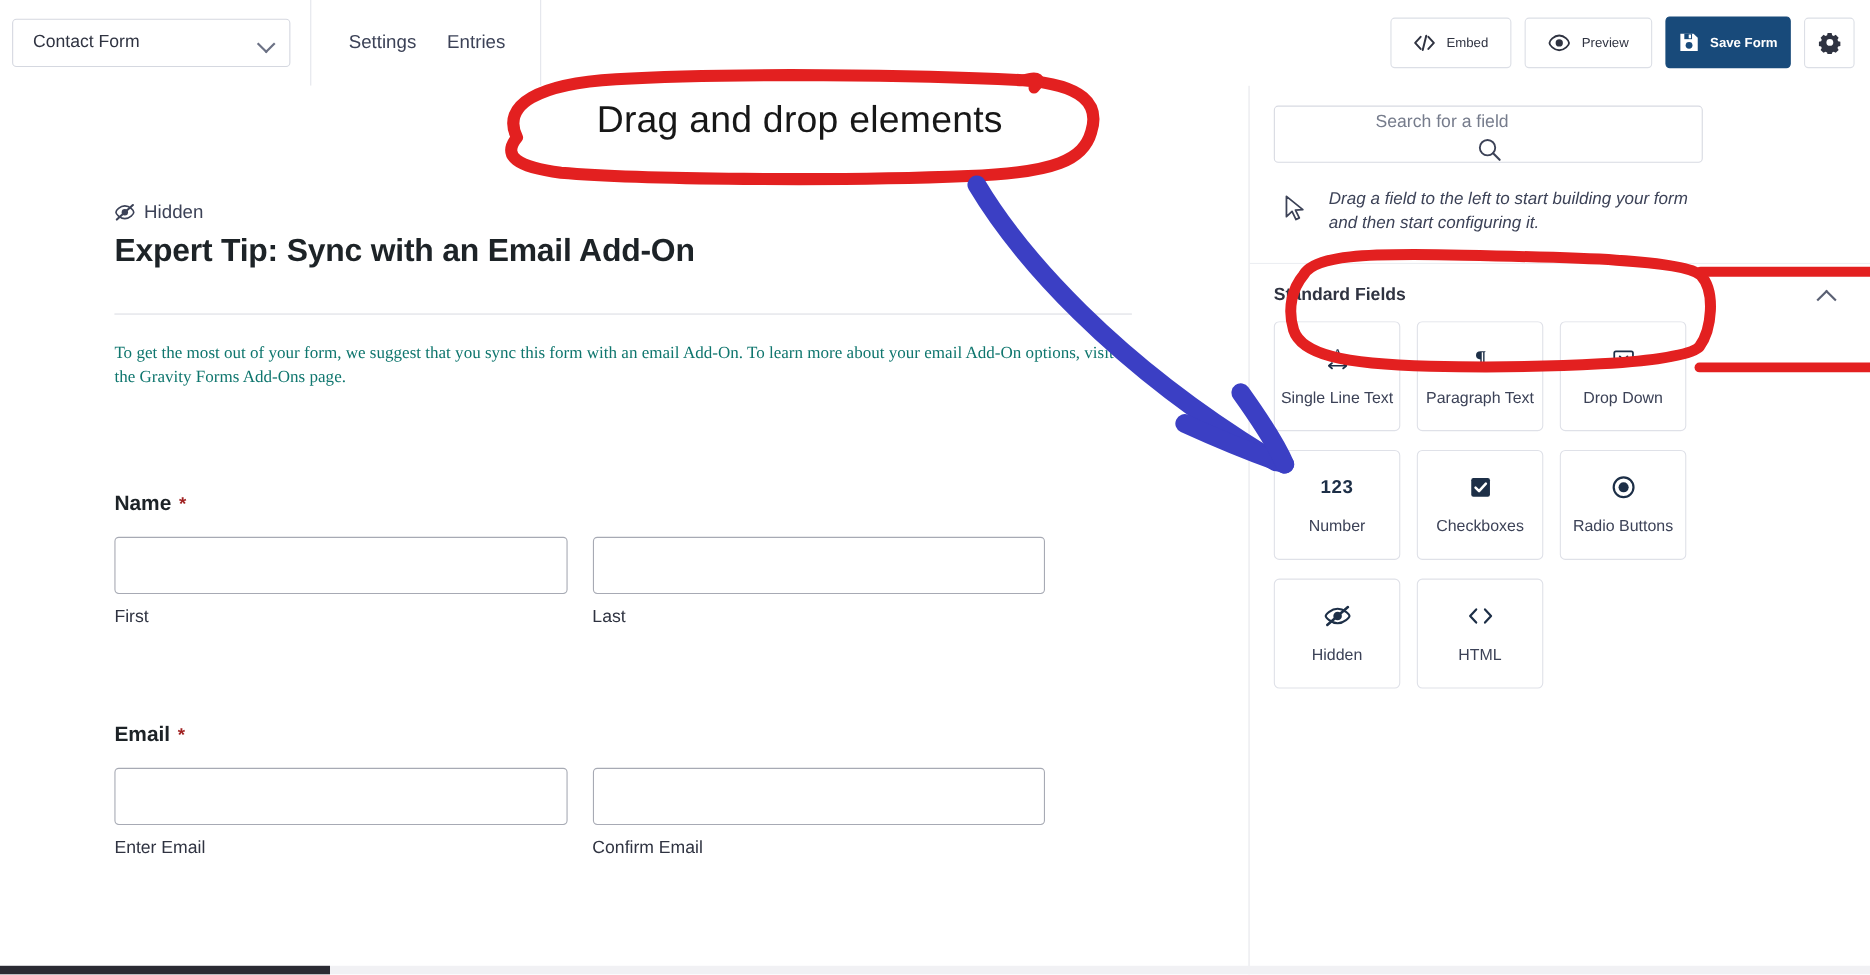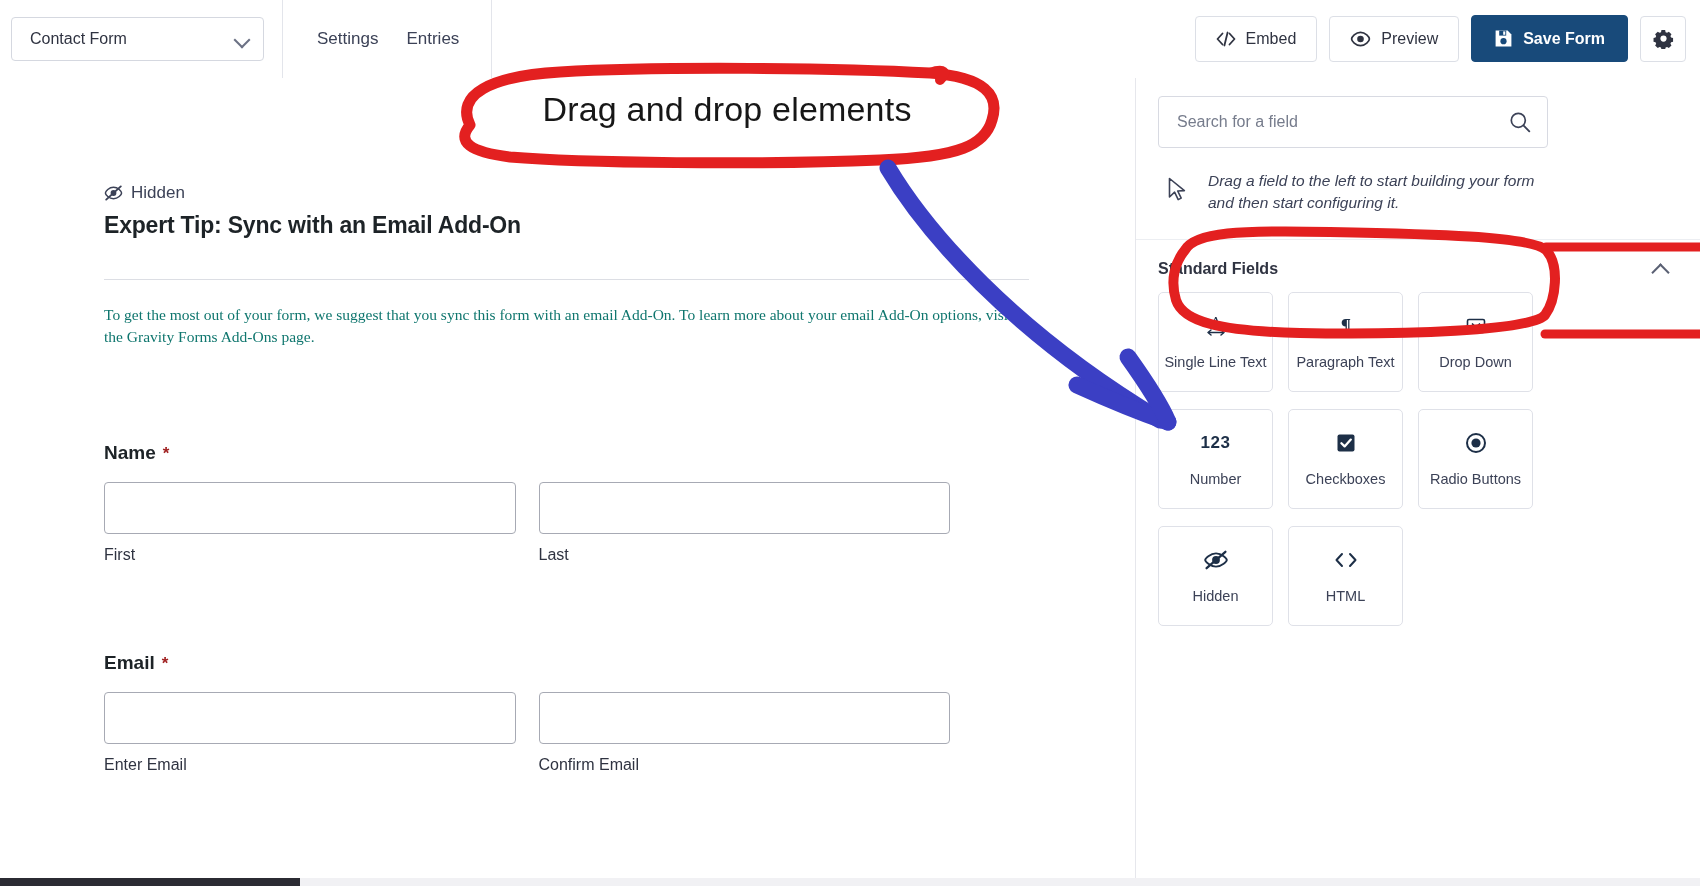--- a/index.html
+++ b/index.html
@@ -43,25 +43,25 @@
   .nav-tabs { display: flex; align-items: center; height: 78px; }
   .nav-tab {
     font-size: 17px; color: #3c4257; padding: 0 14px; height: 78px;
     display: flex; align-items: center;
   }
   .nav-tab:first-child { margin-left: 20px; }
   .topbar-spacer { flex: 1; }
   .tb-btn {
     height: 46px; border: 1px solid #dcdfe6; border-radius: 4px; background: #fff;
     display: flex; align-items: center; gap: 10px; padding: 0 20px;
-    font-size: 16px; color: #2f3341; margin-right: 12px;
+    font-size: 12px; color: #2f3341; margin-right: 12px;
   }
   .tb-btn.primary {
     background: #184A7A; border-color: #184A7A; color: #fff;
-    padding: 0 22px; height: 47px; font-weight: bold;
+    padding: 0 11px; height: 47px; font-weight: bold;
   }
   .tb-gear {
     width: 46px; height: 46px; border: 1px solid #dcdfe6; border-radius: 4px;
     background: #fff; display: flex; align-items: center; justify-content: center;
     margin-right: 14px;
   }
   .icon { display: inline-flex; align-items: center; justify-content: center; }
 
   
   .body-area {
@@ -73,21 +73,21 @@
     overflow: hidden;
   }
 
   
   .form-wrap { padding: 105px 0 0 104px; width: 950px; }
   .hidden-tag {
     display: flex; align-items: center; gap: 8px;
     font-size: 17px; color: #3c4257; margin-bottom: 9px;
   }
   .section-title {
-    font-size: 23px; font-weight: bold; color: #1d2327; letter-spacing: -0.2px;
+    font-size: 29px; font-weight: bold; color: #1d2327; letter-spacing: -0.2px;
   }
   .hr { height: 1px; background: #dcdee4; margin: 40px 0 24px 0; width: 925px; }
   .section-desc {
     font-size: 15.5px; color: #0f766e; line-height: 1.45; width: 928px; font-family: Liberation Serif, serif;
   }
   .field-block { margin-top: 93px; }
   .field-label {
     font-size: 19px; font-weight: bold; color: #1d2327; margin-bottom: 18px;
     display: flex; align-items: baseline; gap: 7px;
   }
@@ -102,21 +102,21 @@
   .field-block.email { margin-top: 88px; }
 
   
   .sidebar {
     width: 565px; height: 808px; background: #fff; position: relative;
     border-left: 1px solid #e6e7ec;
   }
   .search-row { padding: 18px 22px 0 22px; }
   .search-box {
     width: 390px; height: 52px; border: 1px solid #d8dae2; border-radius: 4px;
-    display: flex; align-items: center; padding: 0 16px 0 18px; background: #fff;
+    display: flex; align-items: center; padding: 0 16px 0 18px; background: #fff; flex-direction: column;
   }
   .search-box input {
     flex: 1; border: none; outline: none; font-size: 16px; color: #3c4257;
     font-family: "Liberation Sans", sans-serif; background: transparent;
   }
   .search-box input::placeholder { color: #767c8c; }
   .tabs {
     margin-top: 30px; display: flex; border-bottom: 1px solid #e6e7ec;
     padding: 0 22px;
   }

